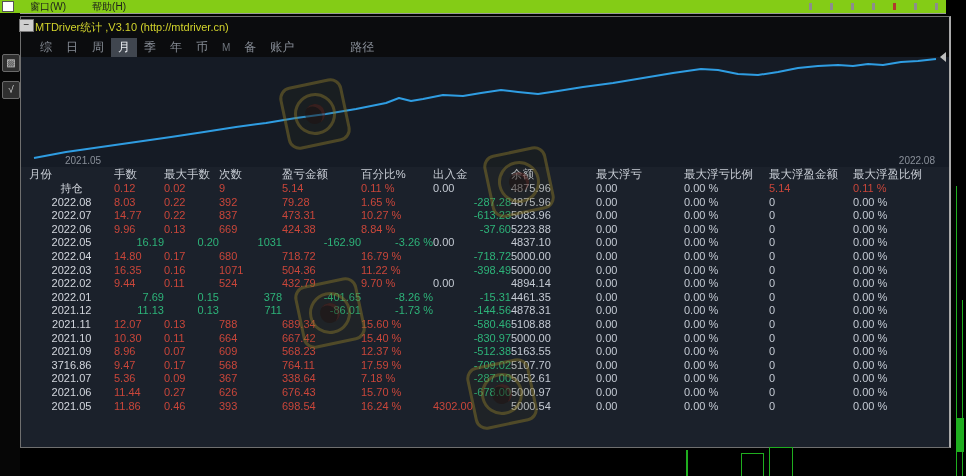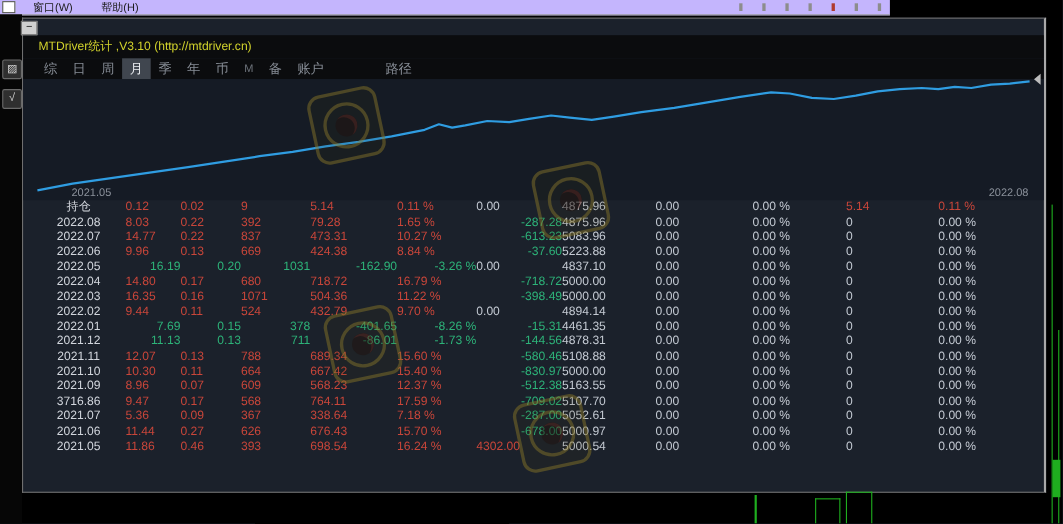--- a/index.html
+++ b/index.html
@@ -3,22 +3,22 @@
 <meta charset="utf-8">
 <style>
   html,body{margin:0;padding:0;}
   body{
     position:relative;width:966px;height:476px;overflow:hidden;
     background:#000;font-family:"Liberation Sans",sans-serif;
     -webkit-font-smoothing:antialiased;
   }
   
   .menubar{
-    position:absolute;left:0;top:0;width:809px;height:13px;
-    background:#c4b5fd;border-bottom:1px solid #9a9a9a;
+    position:absolute;left:0;top:0;width:946px;height:13px;
+    background:#84cc16;border-bottom:1px solid #9a9a9a;
     display:flex;align-items:center;font-size:10px;color:#1c1c1c;
   }
   .menubar .mb-icon{width:10px;height:9px;border:1px solid #555;margin-left:2px;margin-right:16px;background:#fff;}
   .menubar .mb-item{margin-right:26px;text-decoration:underline transparent;}
   .mb-frags{position:absolute;right:8px;top:3px;display:flex;gap:18px;}
   .mb-frags i{display:block;width:3px;height:7px;background:#8d8d8d;}
   .mb-frags i.red{background:#b03a2e;}
   
   .left-rail{position:absolute;left:0;top:13px;width:20px;height:463px;background:#060606;}
   .rail-btn{
@@ -31,21 +31,21 @@
     background:#cfcfcf;border:1px solid #777;color:#111;
     font-size:10px;line-height:9px;text-align:center;
   }
   
   .window{
     position:absolute;left:20px;top:16px;width:931px;height:432px;
     background:#1b212b;border:1px solid #6f6f6f;border-right:2px solid #a9a9a9;
     box-sizing:border-box;overflow:hidden;
   }
   .titlebar{height:21px;background:#0b0c0e;color:#d2d32c;
-    font-size:11px;line-height:21px;padding-left:14px;margin-top:15px;}
+    font-size:11px;line-height:21px;padding-left:14px;}
   .tabbar{height:19px;background:#0b0c0e;display:flex;align-items:center;
     padding-left:12px;font-size:12px;color:#878d96;}
   .tab{padding:1px 7px;cursor:default;}
   .tab.selected{background:#40464f;color:#eceff3;}
   .tab.small{font-size:10px;color:#6f757d;}
   .tab-gap{width:42px;}
   
   .chart{position:relative;height:110px;background:#151b25;}
   .chart svg{display:block;}
   .axis-label{position:absolute;bottom:1px;font-size:10px;color:#8a909a;}
@@ -135,20 +135,34 @@
   <div class="chart">
     <svg width="929" height="110" viewBox="0 0 929 110">
       <polyline fill="none" stroke="#2f9de2" stroke-width="2" stroke-linejoin="round" points="13,101 45,95 80,90 115,85 150,80 183,75 215,70 245,66 275,61 305,57 335,52 365,46 378,41 390,44 402,42 422,38 442,39 460,36 480,33 497,35 517,37 537,34 562,30 592,26 622,21 652,16 680,12 697,13 717,17 737,18 757,15 777,11 797,9 817,8 832,9 847,7 862,8 880,5 897,4 915,2"></polyline>
     </svg>
     <span class="axis-label left">2021.05</span>
     <span class="axis-label right">2022.08</span>
     <div class="collapse-tri"></div>
   </div>
 
   <div class="table">
+    <div class="hrow">
+        <div class="cell">月份</div>
+        <div class="cell">手数</div>
+        <div class="cell">最大手数</div>
+        <div class="cell">次数</div>
+        <div class="cell">盈亏金额</div>
+        <div class="cell">百分比%</div>
+        <div class="cell">出入金</div>
+        <div class="cell">余额</div>
+        <div class="cell">最大浮亏</div>
+        <div class="cell">最大浮亏比例</div>
+        <div class="cell">最大浮盈金额</div>
+        <div class="cell">最大浮盈比例</div>
+      </div>
     <div>
         <div class="row">
           <div class="cell c-h">持仓</div>
           <div class="cell c-r">0.12</div>
           <div class="cell c-r">0.02</div>
           <div class="cell c-r">9</div>
           <div class="cell c-r">5.14</div>
           <div class="cell c-r">0.11 %</div>
           <div class="cell c-w">0.00</div>
           <div class="cell c-w">4875.96</div>

